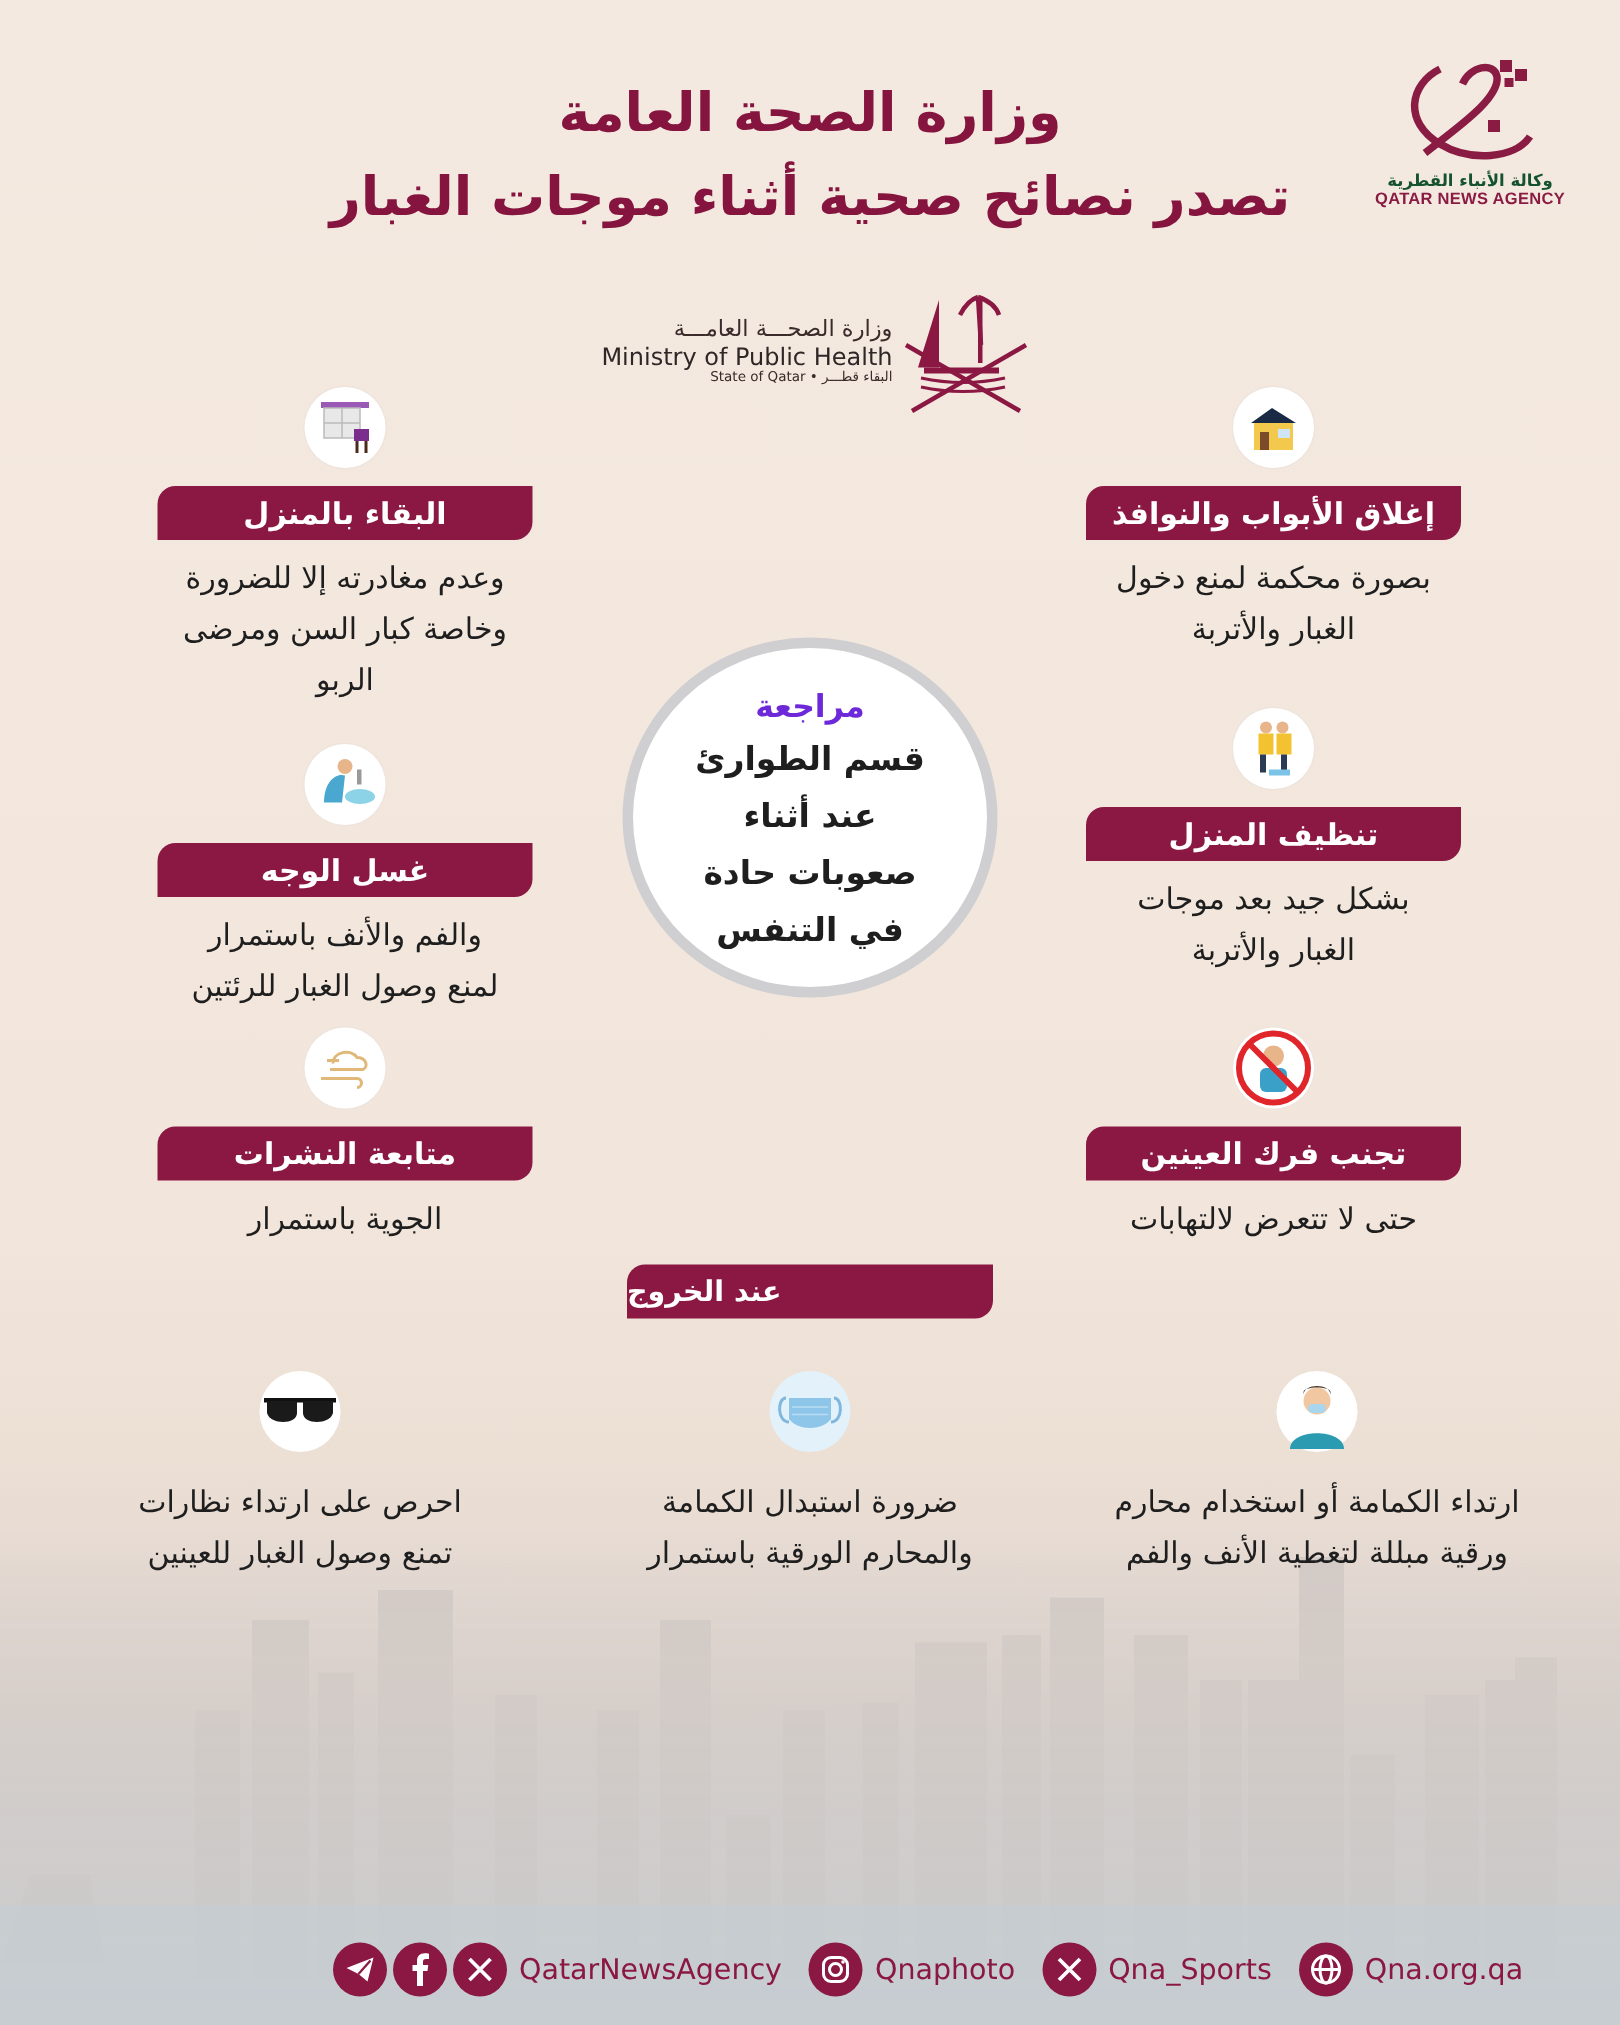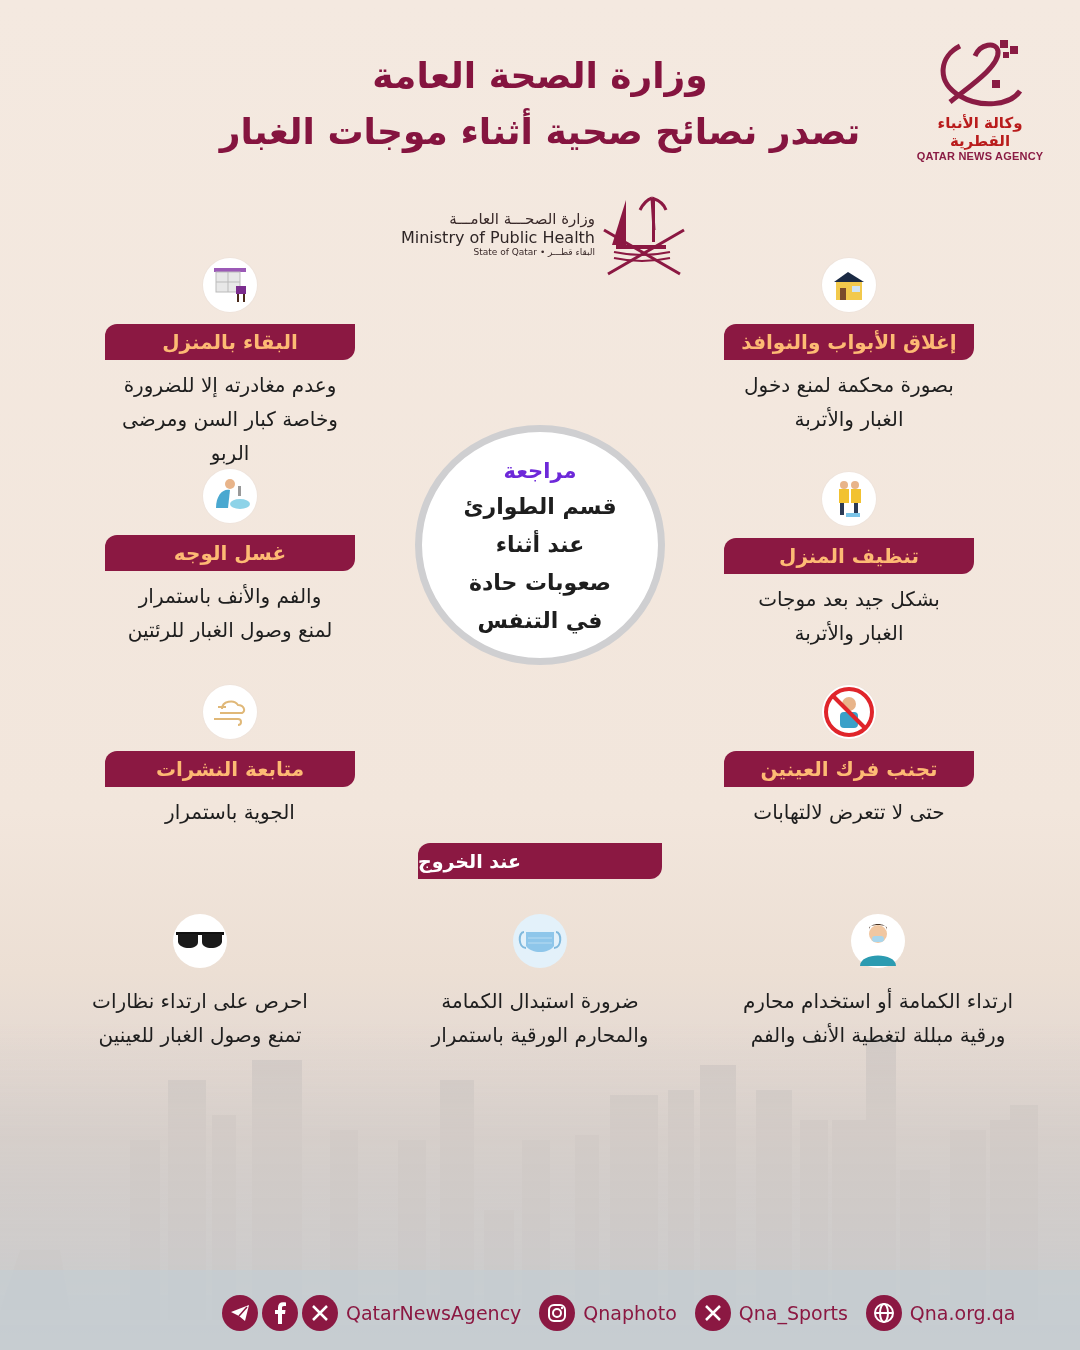--- a/index.html
+++ b/index.html
@@ -17,38 +17,38 @@
   }
   .skyline { position:absolute; left:0; bottom:0; width:1080px; height:330px; opacity:0.9; }
 
   .title {
     position:absolute; top:48px; left:180px; width:720px; text-align:center;
     color:#85143f; font-weight:bold; font-size:36px; line-height:56px;
   }
 
   .qna-logo { position:absolute; top:36px; left:905px; width:150px; height:130px; text-align:center; }
   .qna-logo svg { display:block; margin:0 auto; }
-  .qna-ar { color:#b91c1c; font-size:15px; font-weight:bold; margin-top:2px; }
+  .qna-ar { color:#14532d; font-size:11px; font-weight:bold; margin-top:2px; }
   .qna-en { color:#8a1c44; font-size:11px; font-weight:bold; font-family:"Liberation Sans", sans-serif; direction:ltr; letter-spacing:0.2px; }
 
   .moph { position:absolute; top:190px; left:390px; width:300px; height:90px; }
   .moph-text { position:absolute; left:0; top:20px; width:205px; text-align:right; }
   .moph-ar { color:#3a2a2a; font-size:15px; }
   .moph-en { color:#2f2626; font-size:16px; direction:ltr; font-family:"DejaVu Sans", sans-serif; }
   .moph-state { color:#3a2a2a; font-size:9px; direction:ltr; }
   .moph-emblem { position:absolute; left:212px; top:0; }
 
   .tip { position:absolute; width:250px; text-align:center; }
   .tip .icon-circle {
     width:54px; height:54px; border-radius:50%;
     background:#ffffff; margin:0 auto; display:flex; align-items:center; justify-content:center;
     box-shadow:0 0 0 1px #efe4dc;
   }
   .banner {
-    margin-top:12px; height:36px; background:#8b1842; color:#fdba74;
+    margin-top:12px; height:36px; background:#8b1842; color:#ffffff;
     font-size:20px; font-weight:bold; line-height:36px; text-align:center;
   }
   .banner.left { border-radius:12px 0 12px 0; }
   .banner.right { border-radius:12px 0 12px 0; }
   .desc { margin-top:8px; color:#1e1e1e; font-size:20px; line-height:34px; }
 
   .center-circle {
     position:absolute; left:415px; top:425px; width:250px; height:240px;
     border-radius:50%; background:#fff; border:7px solid #cfcfd1;
     text-align:center; padding-top:22px;
@@ -215,21 +215,21 @@
         <rect x="33" y="28" width="2" height="8" fill="#4a2a1a"></rect>
       </svg>
   </div>
   <div class="banner left">البقاء بالمنزل</div>
   <div class="desc">
     <div>وعدم مغادرته إلا للضرورة</div>
     <div>وخاصة كبار السن ومرضى الربو</div>
   </div>
 </div>
 
-<div class="tip" style="left:105px; top:469px;">
+<div class="tip" style="left:105px; top:496px;">
   <div class="icon-circle">
     <svg width="44" height="36" viewBox="0 0 44 36">
         <circle cx="22" cy="6" r="5" fill="#e8b48a"></circle>
         <path d="M8 30 C8 16,16 10,22 12 L20 30 Z" fill="#4aa8d0"></path>
         <ellipse cx="32" cy="26" rx="10" ry="5" fill="#8dd3e8"></ellipse>
         <rect x="30" y="8" width="3" height="10" fill="#999"></rect>
       </svg>
   </div>
   <div class="banner left">غسل الوجه</div>
   <div class="desc">

